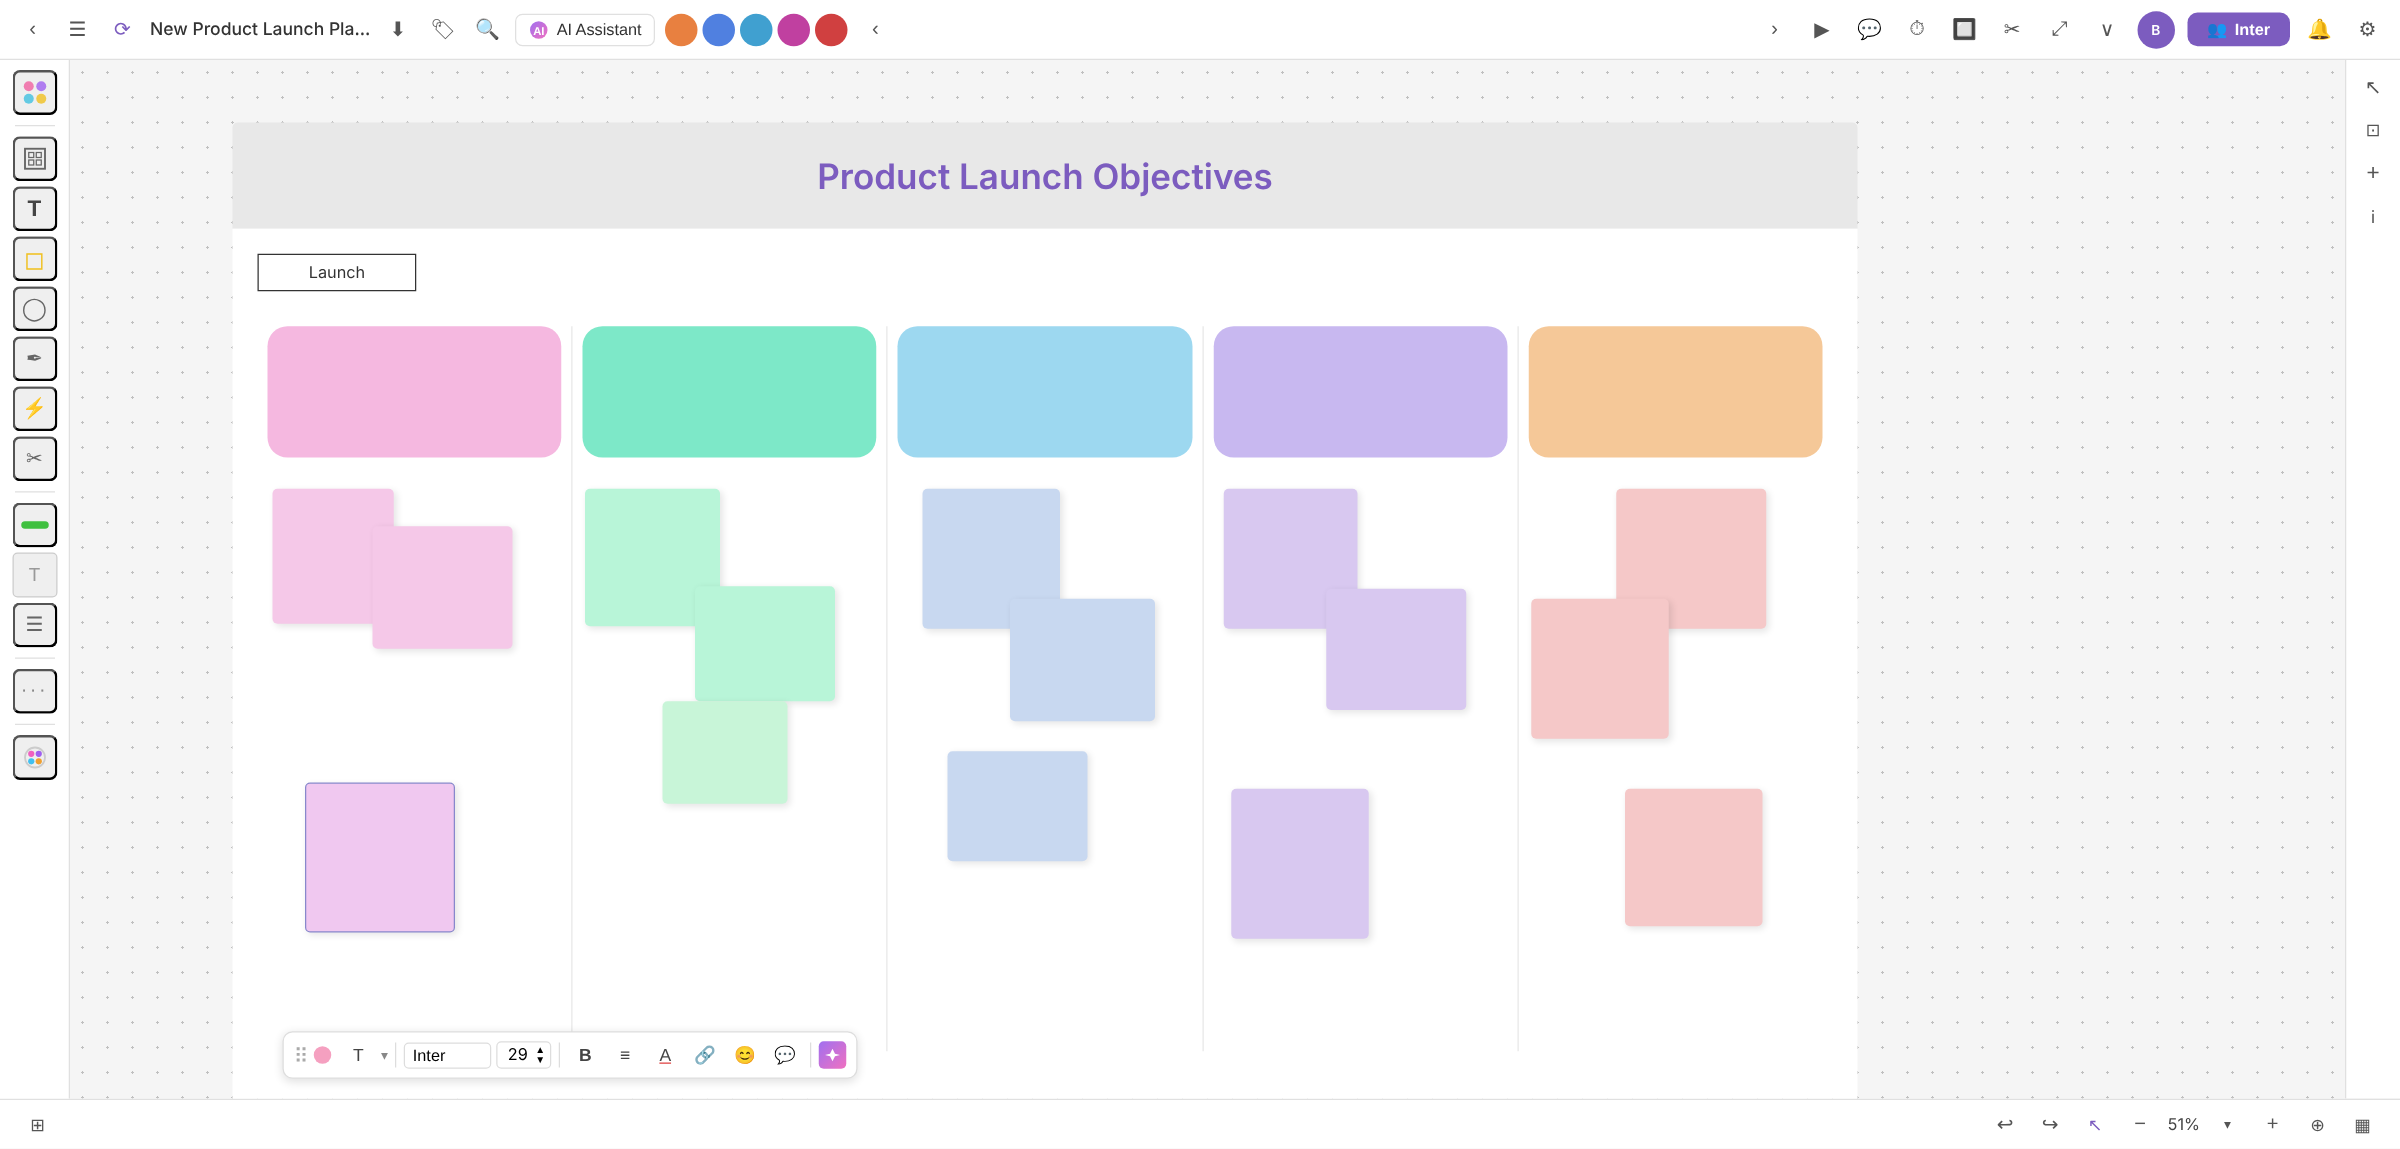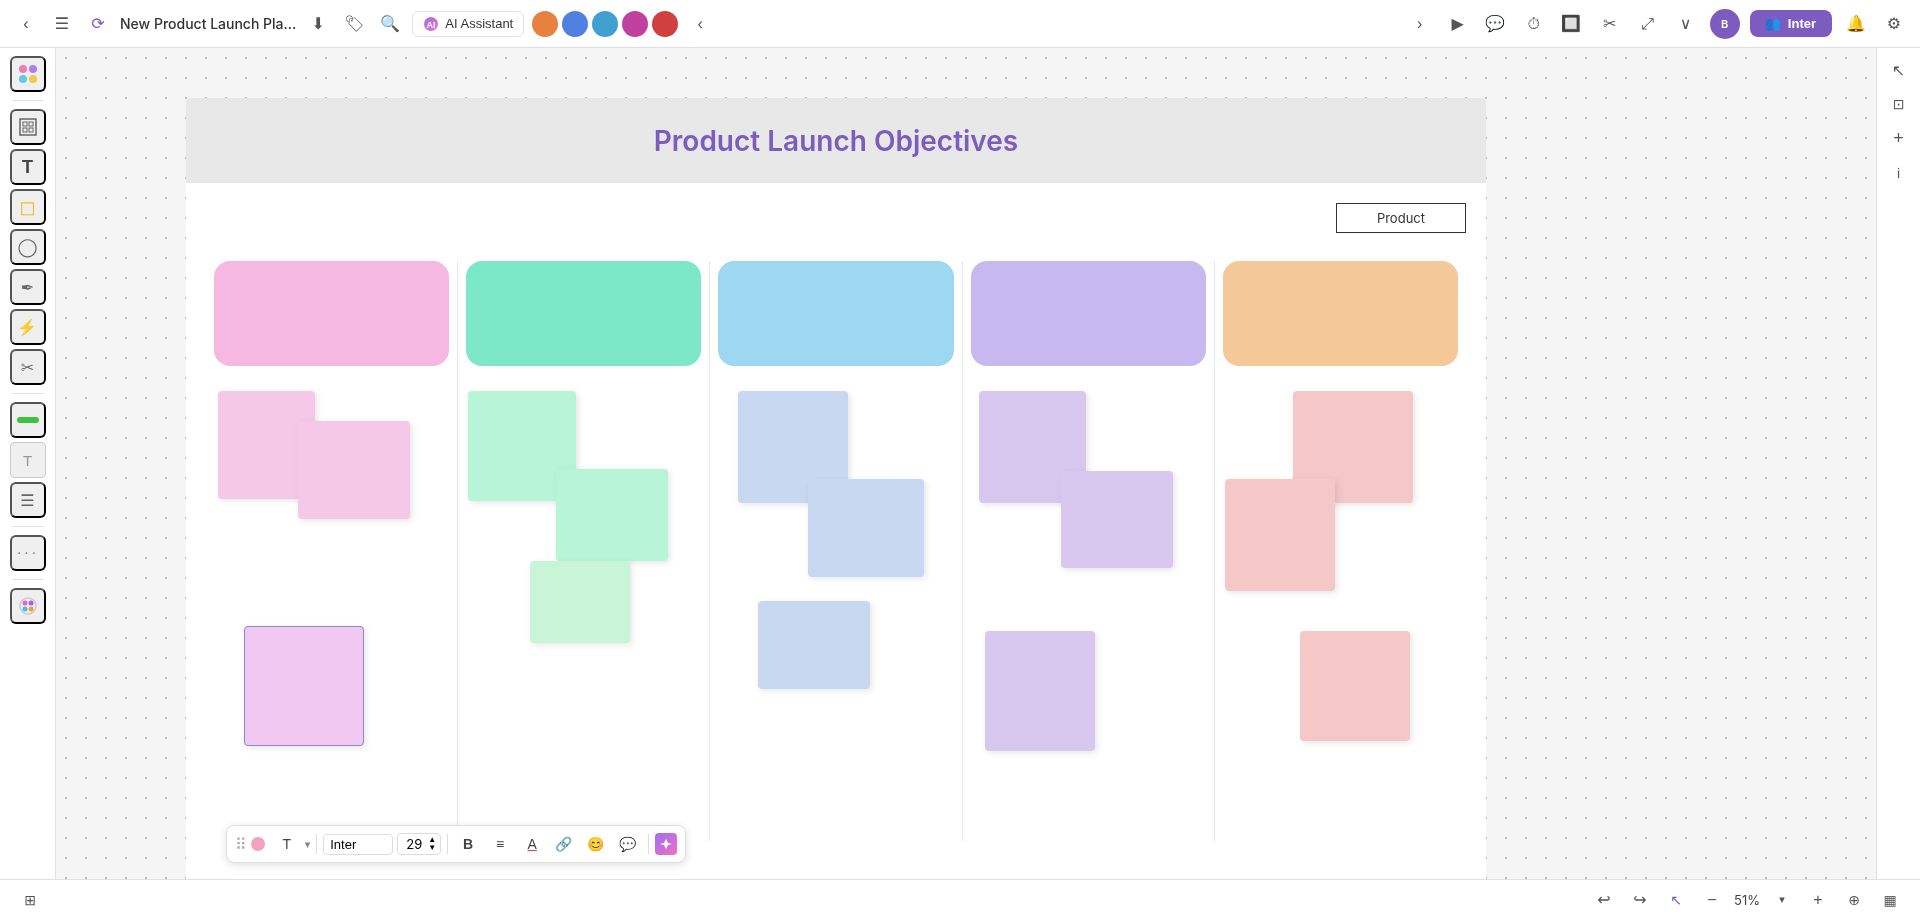--- a/index.html
+++ b/index.html
@@ -75,21 +75,20 @@
       position: absolute;
       inset: 0;
       background-image: radial-gradient(circle, #c0c0c0 1px, transparent 1px);
       background-size: 20px 20px;
     }
     .canvas-content {
       position: absolute;
       top: 50px;
       left: 130px;
       width: 1300px;
-      text-align: right;
     }
 
     
     .page-header {
       background: #e8e8e8;
       height: 85px;
       display: flex;
       align-items: center;
       justify-content: center;
       border-radius: 4px 4px 0 0;
@@ -319,21 +318,21 @@
 
     <div class="canvas-content">
 
       <div class="page-header">
         <span class="page-title">Product Launch Objectives</span>
       </div>
 
       <div class="board-area">
         
         <div class="process-box">
-          <span>Product</span>
+          <span>Launch</span>
         </div>
 
         
         <div class="columns-container">
 
           <div class="column" style="position:relative;">
             <div class="col-header-card col-pink"></div>
 
             <div style="position:absolute; background:#f5c8e8; width:97px; height:108px; border-radius:4px; top:130px; left:12px; box-shadow:2px 2px 6px rgba(0,0,0,0.1);"></div>
             <div style="position:absolute; background:#f5c8e8; width:112px; height:98px; border-radius:4px; top:160px; left:92px; box-shadow:2px 2px 6px rgba(0,0,0,0.1);"></div>

